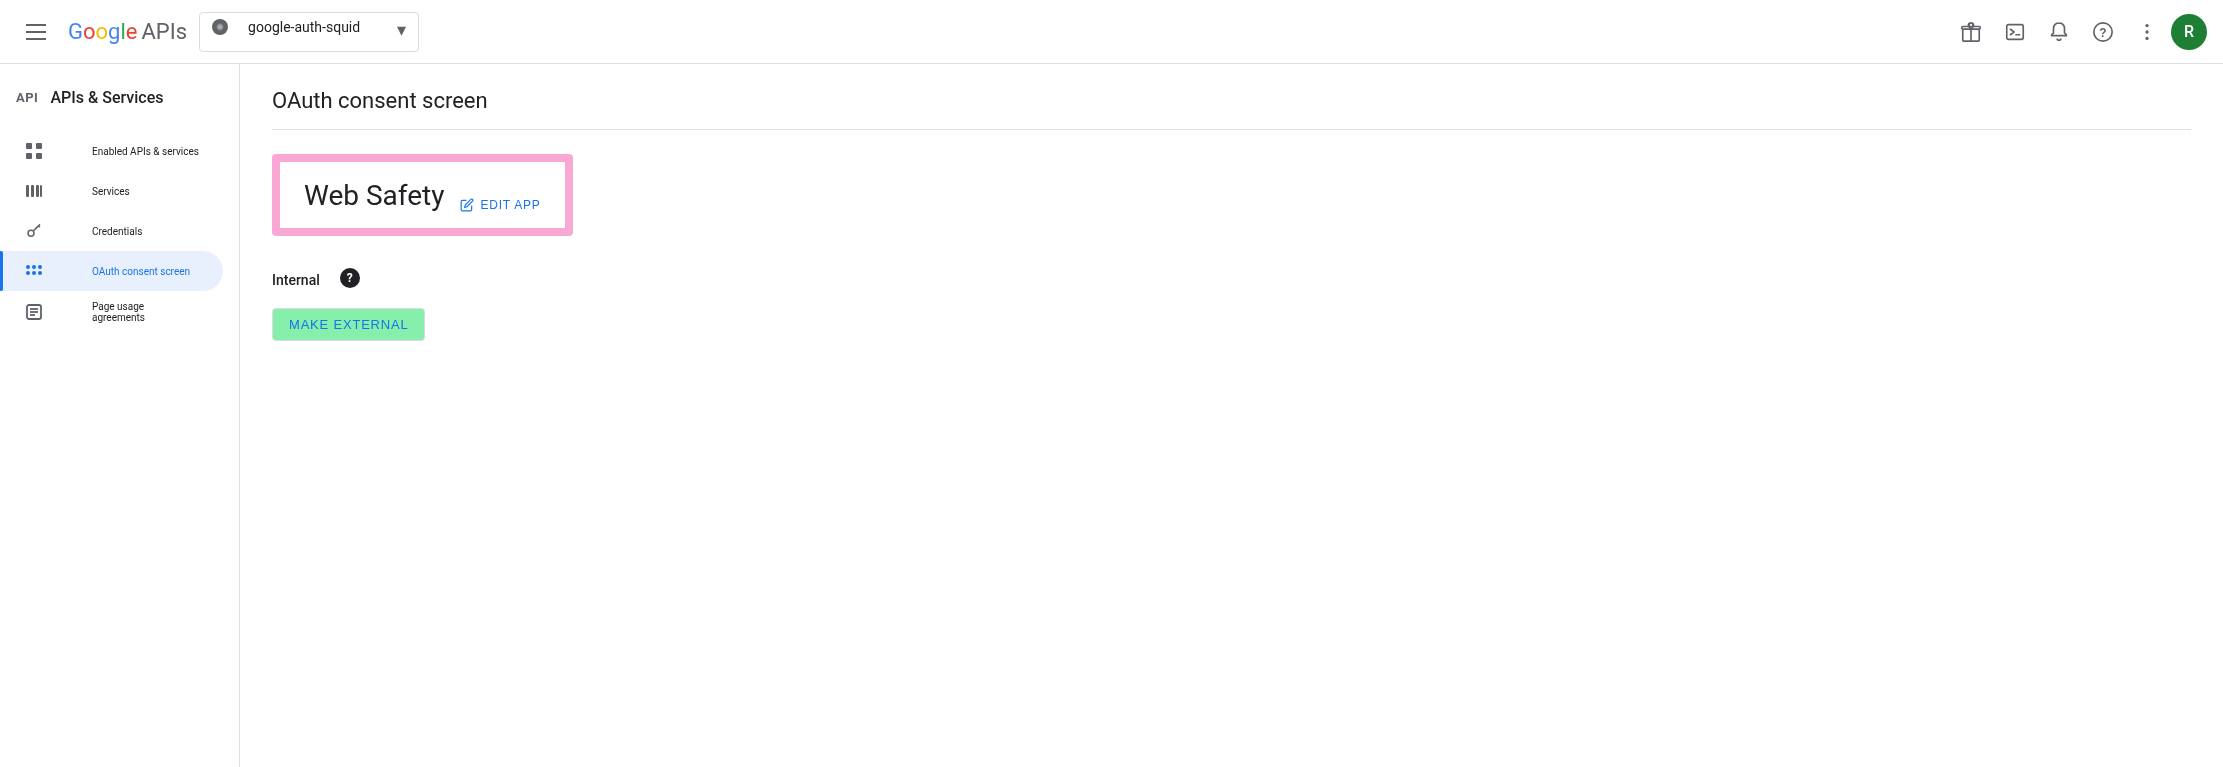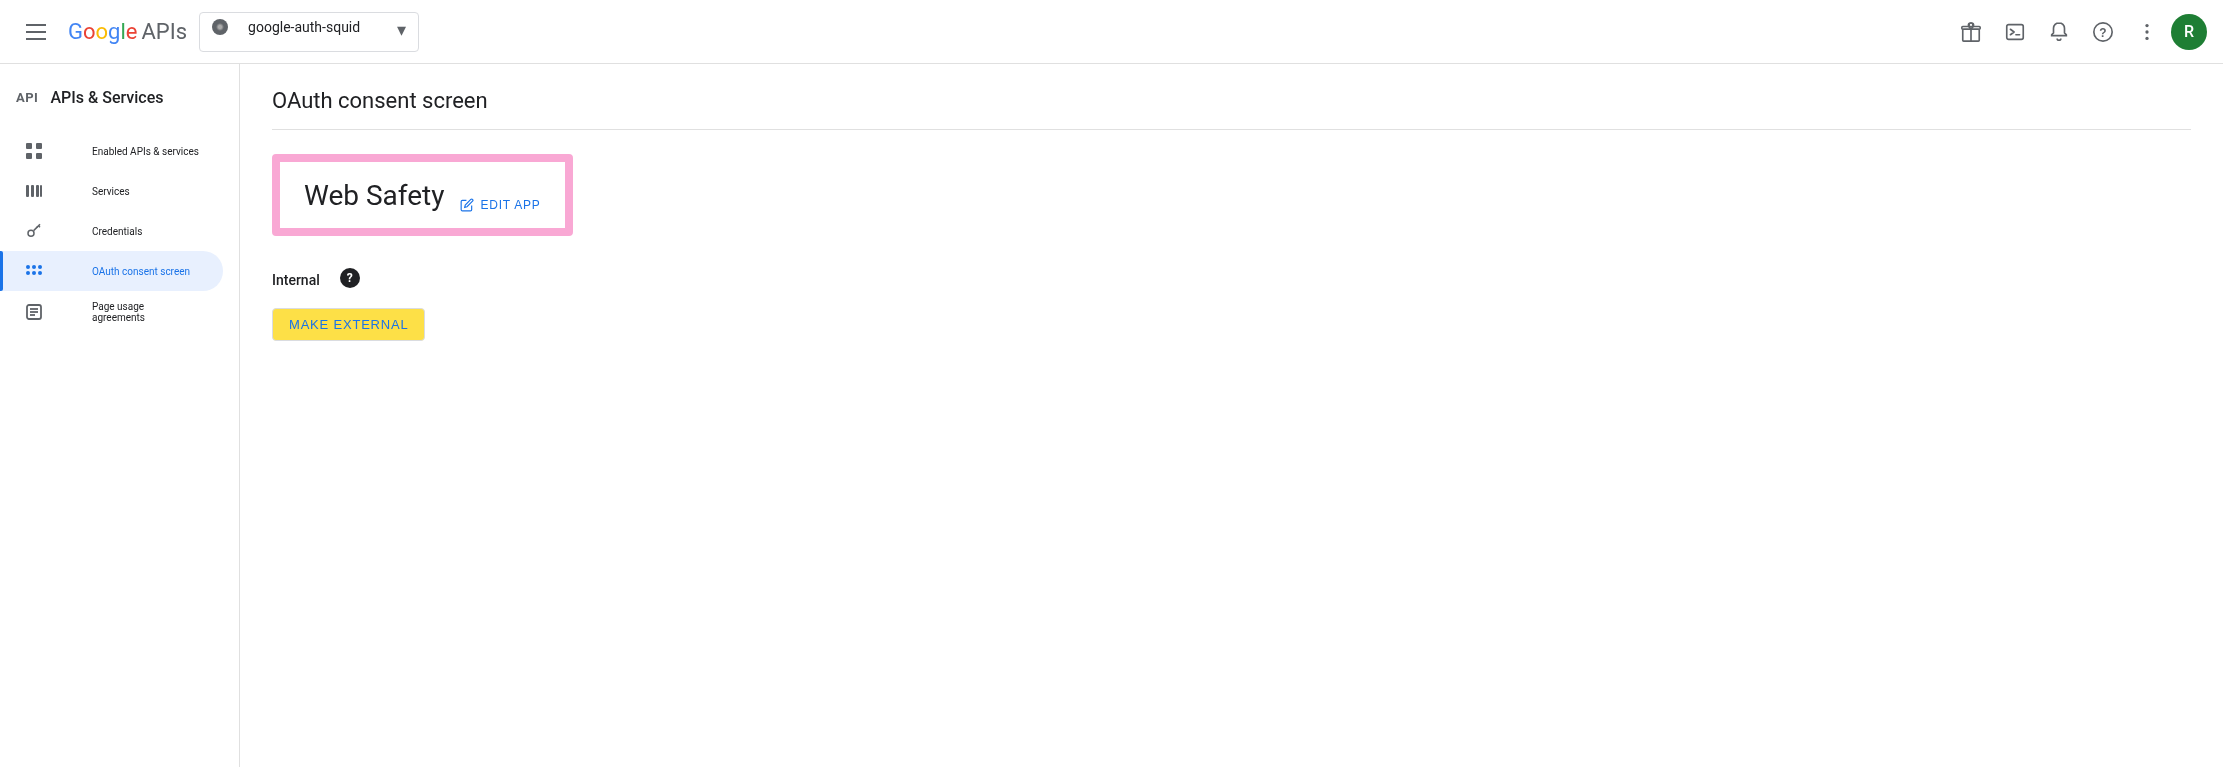--- a/index.html
+++ b/index.html
@@ -191,21 +191,21 @@
     .user-type-label {
       font-size: 14px; font-weight: 500; color: #202124;
     }
     .help-icon {
       width: 20px; height: 20px; background: #202124; border-radius: 50%;
       display: flex; align-items: center; justify-content: center;
       color: #fff; font-size: 12px; font-weight: 700; cursor: pointer;
     }
     .make-external-btn {
       border: 1px solid #dadce0; border-radius: 4px;
-      background: #fde047; color: #1a73e8;
+      background: #86efac; color: #1a73e8;
       font-size: 13px; font-weight: 500;
       letter-spacing: 0.8px; text-transform: uppercase;
       padding: 8px 16px; cursor: pointer;
     }
   </style>
 </head>
 <body>
 
 <nav class="top-nav">
   <div class="nav-hamburger">

